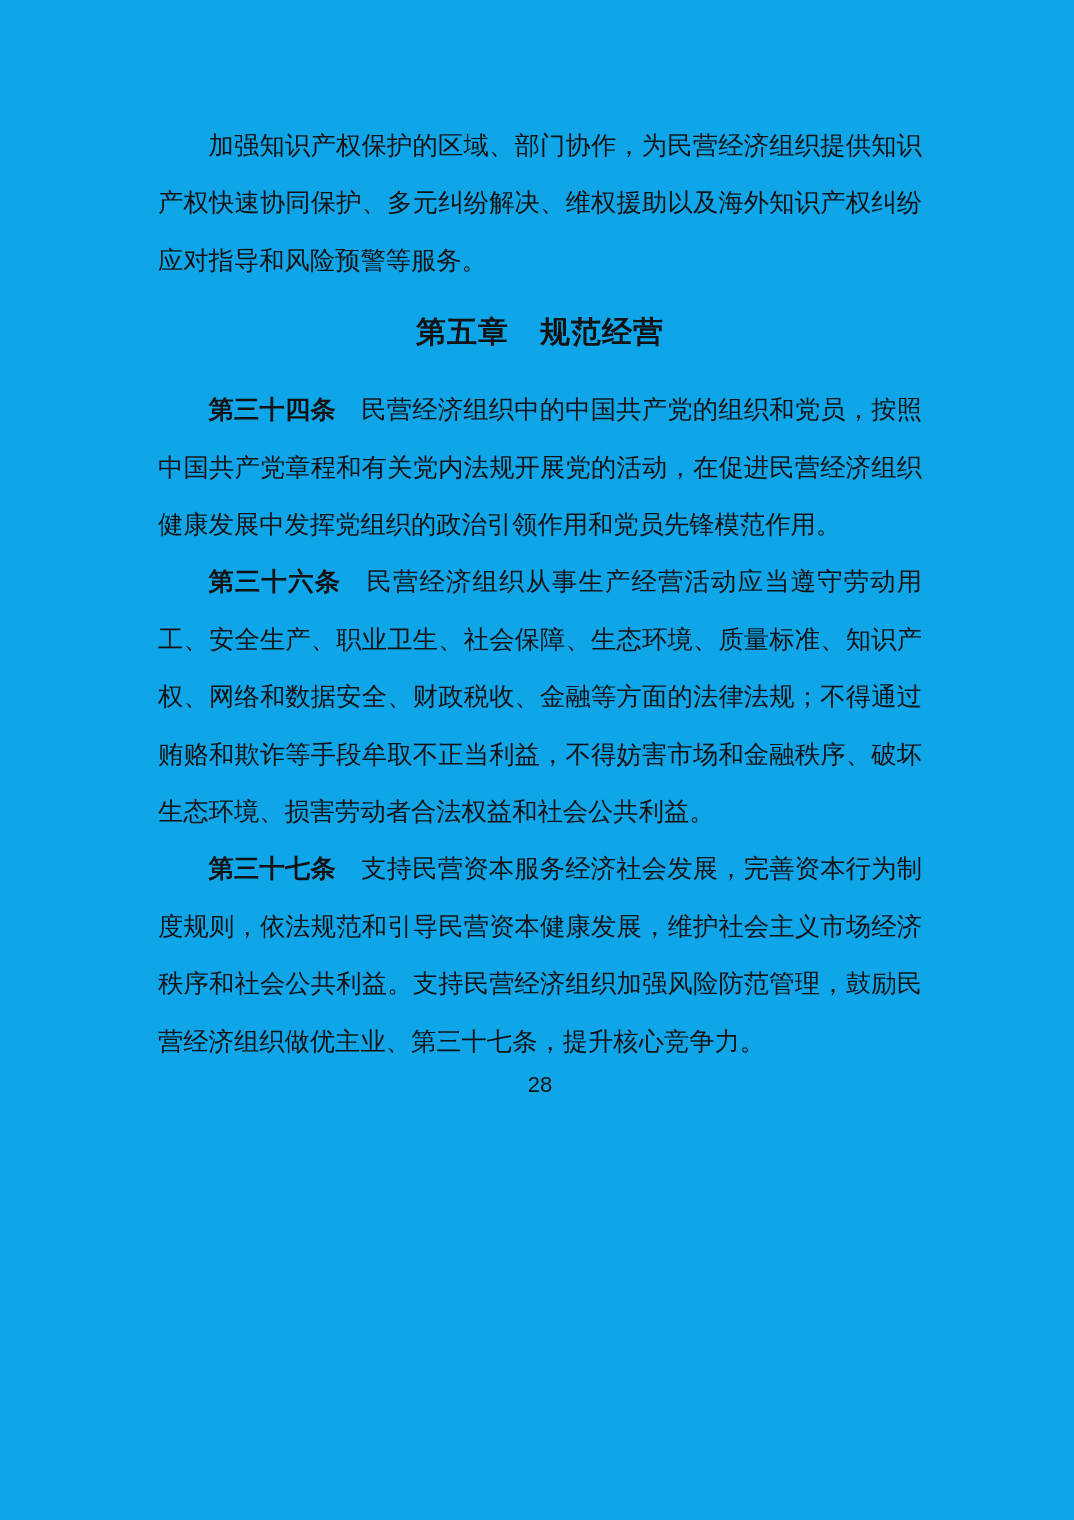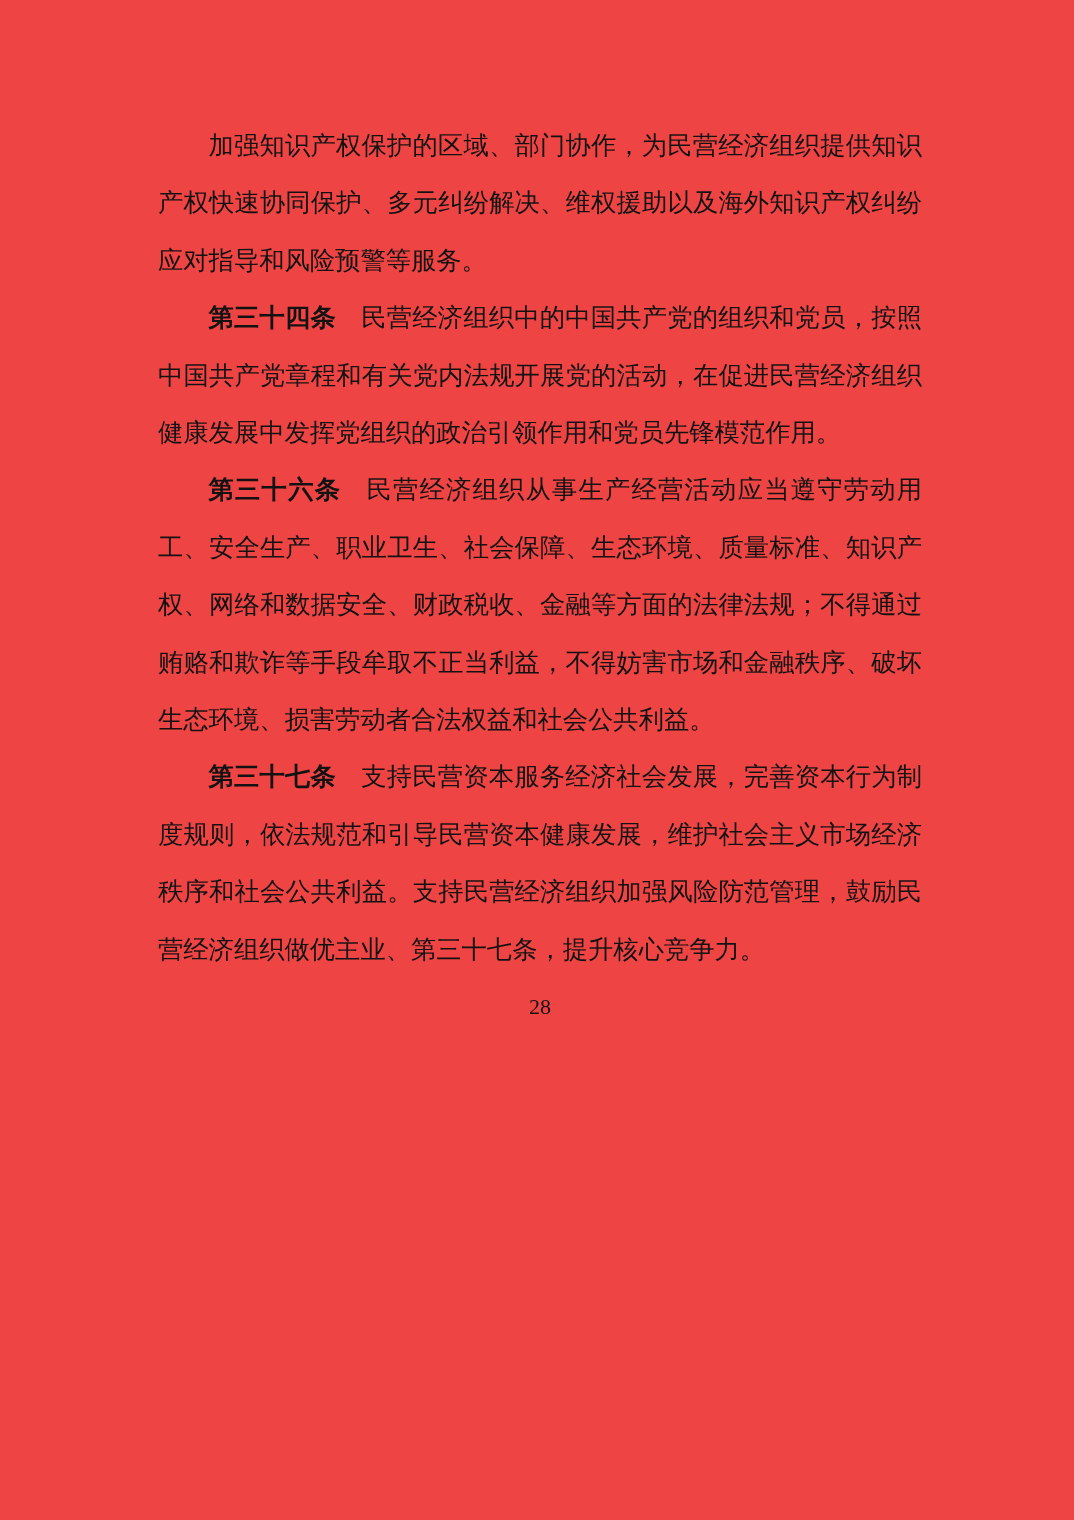--- a/index.html
+++ b/index.html
@@ -10,21 +10,21 @@
     position: relative;
     overflow: hidden;
     font-family: "Liberation Serif", "DejaVu Serif", serif;
     color: #121212;
   }
   .doc-page {
     position: absolute;
     top: 0; left: 0;
     width: 1074px;
     height: 1520px;
-    background: #ef4444;
+    background: #0ea5e9;
     padding: 117px 152px 0 158px;
   }
   .para {
     font-size: 25.3px;
     line-height: 57.4px;
     text-align: justify;
     text-justify: inter-ideograph;
     text-indent: 2em;
     word-break: normal;
   }
@@ -35,35 +35,36 @@
   .chapter-heading {
     font-size: 30px;
     line-height: 34px;
     font-weight: bold;
     text-align: center;
     letter-spacing: 1px;
     margin: 26px 0 32px 0;
     text-indent: 0;
   }
   .page-footer {
-    margin-top: 16px;
+    margin-top: 2px;
     text-align: center;
     font-size: 22px;
     line-height: 26px;
-    font-family: Liberation Serif, serif;
+    font-family: Liberation Sans, sans-serif;
     color: #121212;
   }
 </style>
 </head>
 <body>
 
 <div class="doc-page">
 
   <p class="para">加强知识产权保护的区域、部门协作，为民营经济组织提供知识产权快速协同保护、多元纠纷解决、维权援助以及海外知识产权纠纷应对指导和风险预警等服务。</p>
 
+  <h2 class="chapter-heading">第五章　规范经营</h2>
 
   <p class="para"><span class="article-number">第三十四条</span><span>民营经济组织中的中国共产党的组织和党员，按照中国共产党章程和有关党内法规开展党的活动，在促进民营经济组织健康发展中发挥党组织的政治引领作用和党员先锋模范作用。</span></p>
 
 
   <p class="para"><span class="article-number">第三十六条</span><span>民营经济组织从事生产经营活动应当遵守劳动用工、安全生产、职业卫生、社会保障、生态环境、质量标准、知识产权、网络和数据安全、财政税收、金融等方面的法律法规；不得通过贿赂和欺诈等手段牟取不正当利益，不得妨害市场和金融秩序、破坏生态环境、损害劳动者合法权益和社会公共利益。</span></p>
 
 
   <p class="para"><span class="article-number">第三十七条</span><span>支持民营资本服务经济社会发展，完善资本行为制度规则，依法规范和引导民营资本健康发展，维护社会主义市场经济秩序和社会公共利益。支持民营经济组织加强风险防范管理，鼓励民营经济组织做优主业、第三十七条，提升核心竞争力。</span></p>
 
 

